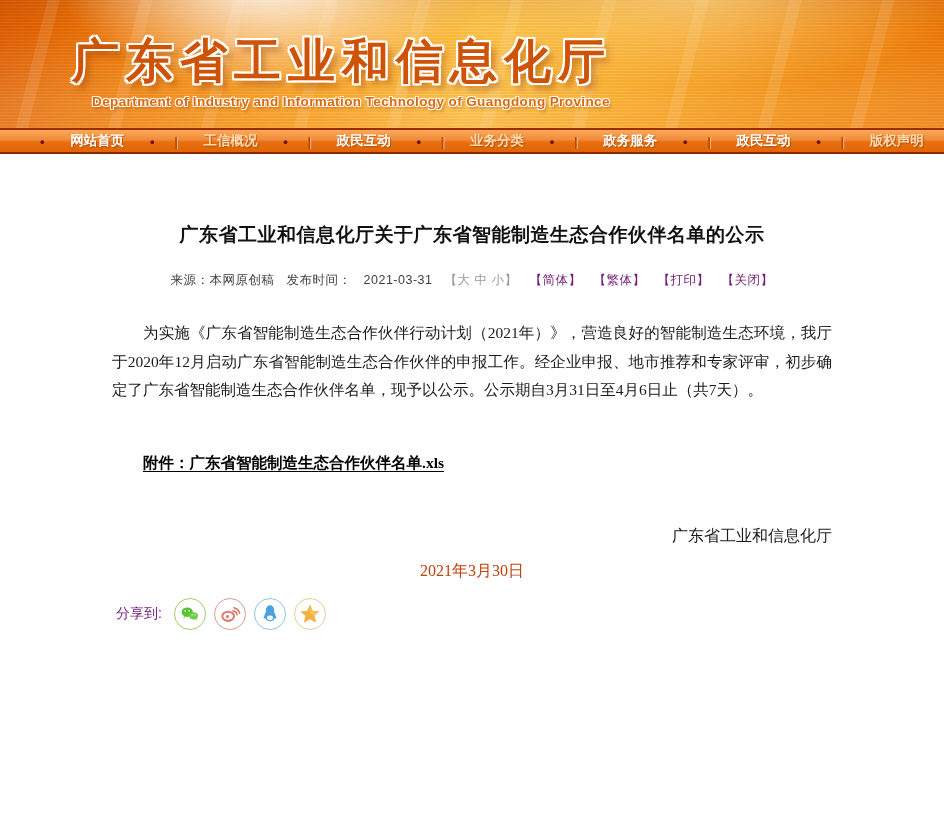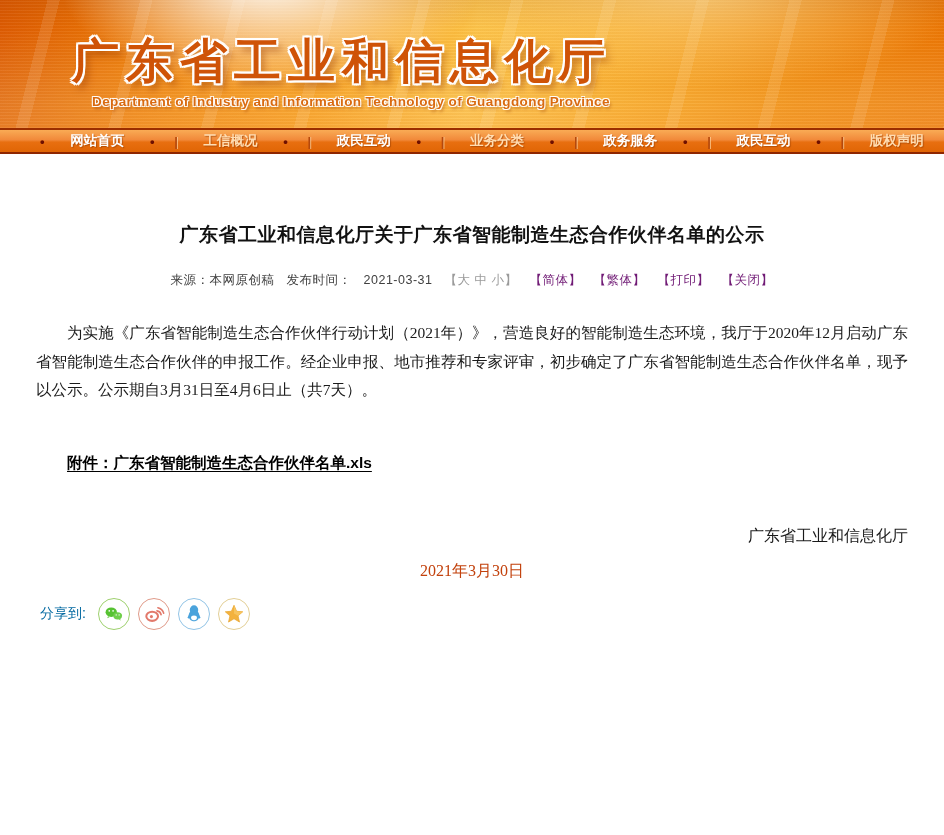--- a/index.html
+++ b/index.html
@@ -84,21 +84,21 @@
     line-height: 1;
   }
   .nav .pipe {
     color: #b5480c;
     text-shadow: 1px 0 0 rgba(255,220,170,0.7);
     font-size: 13px;
   }
 
   
   .content {
-    padding: 0 36px;
+    padding: 0 112px;
     color: #1c1c1c;
   }
   .article-title {
     margin-top: 68px;
     text-align: center;
     font-size: 19px;
     font-weight: bold;
     color: #111111;
     letter-spacing: 0.5px;
   }
@@ -118,21 +118,21 @@
     font-family: "Liberation Serif", serif;
     font-size: 15.5px;
     line-height: 28.5px;
     text-align: justify;
     color: #1a1a1a;
   }
   .body-text p { text-indent: 2em; }
 
   .attachment {
     margin-top: 48px;
-    font-family: Liberation Sans, sans-serif;
+    font-family: Liberation Serif, serif;
     font-size: 15.5px;
     text-indent: 2em;
   }
   .attachment a {
     color: #000000;
     font-weight: bold;
     text-decoration: underline;
     text-underline-offset: 3px;
     cursor: pointer;
   }
@@ -165,21 +165,21 @@
   
   .share {
     margin-top: 16px;
     display: flex;
     align-items: center;
     gap: 8px;
     padding-left: 4px;
   }
   .share-label {
     font-size: 14px;
-    color: #0369a1;
+    color: #701a75;
     margin-right: 4px;
   }
   .share-icon {
     width: 32px;
     height: 32px;
     border-radius: 50%;
     background: #ffffff;
     display: inline-flex;
     align-items: center;
     justify-content: center;

